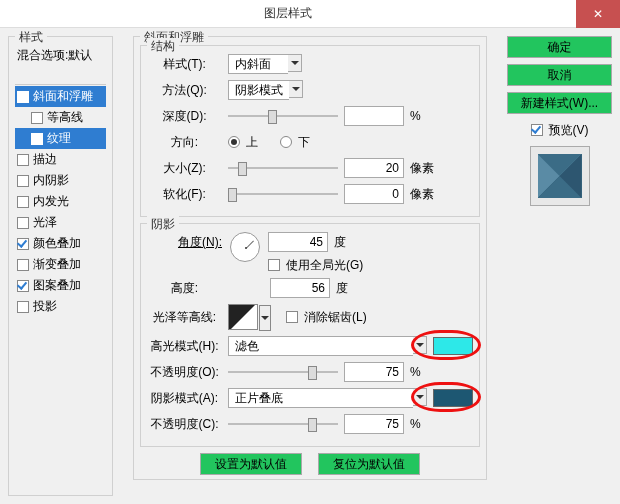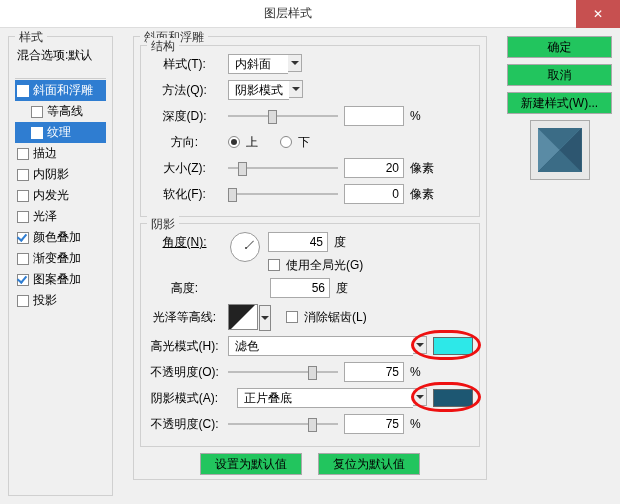--- a/index.html
+++ b/index.html
@@ -59,21 +59,21 @@
     <span>✕</span>
   </div>
 </div>
 
 <div class="content">
 
   <div class="left-col">
     <div class="groupbox" style="height:100%;">
       <span class="legend">样式</span>
       <div class="style-list">
-        <div class="style-item" style="border-bottom:1px solid #ccc;padding-bottom:14px;">
+        <div class="style-item" style="border-bottom:1px solid #ccc;padding-bottom:20px;">
           <span>混合选项:默认</span>
         </div>
         <div id="style-items">
             <div class="style-item selected">
               <span class="cb checked"></span>
               <span>斜面和浮雕</span>
             </div>
             <div class="style-item indent">
               <span class="cb"></span>
               <span>等高线</span>
@@ -179,21 +179,21 @@
             </div>
           <input type="text" class="num" value="0" style="">
           <span>像素</span>
         </div>
       </div>
 
       <div class="groupbox" style="position:relative;">
         <span class="legend">阴影</span>
 
         <div style="display:flex;gap:8px;align-items:flex-start;">
-          <div style="width:75px;text-align:center;padding-top:2px;text-decoration:underline;">角度(N):</div>
+          <div style="width:75px;text-align:right;padding-top:2px;text-decoration:underline;">角度(N):</div>
           <div class="angle-ctrl">
               <div class="needle"></div>
             </div>
           <div style="flex:1;">
             <div class="row" style="margin-bottom:3px;">
               <input type="text" class="num" value="45" style="">
               <span>度</span>
             </div>
             <div class="row" style="margin-bottom:3px;">
               <span class="cb"></span>
@@ -234,21 +234,21 @@
           <div class="slider">
               <div class="track"></div>
               <div class="thumb" style="left:80px;"></div>
             </div>
           <input type="text" class="num" value="75" style="">
           <span>%</span>
         </div>
 
         <div class="row" style="position:relative;">
           <span class="lbl">阴影模式(A):</span>
-          <div class="selwrap" style="flex:1;margin-left:9px;">
+          <div class="selwrap" style="flex:1;">
             <span class="sval" style="flex:1;">正片叠底</span>
               <span class="dd-arrow"></span>
           </div>
           <span class="color-swatch" id="sh-swatch" style="background: rgb(29, 87, 114);"></span>
           <div class="red-ring" style="right:-8px;top:-6px;"></div>
         </div>
 
         <div class="row">
           <span class="lbl">不透明度(C):</span>
           <div class="slider">
@@ -274,18 +274,22 @@
   <div class="right-col">
     <div class="btn">
         <span>确定</span>
       </div>
     <div class="btn">
         <span>取消</span>
       </div>
     <div class="btn">
         <span>新建样式(W)...</span>
       </div>
+    <div class="row" style="justify-content:center;">
+      <span class="cb checked"></span>
+      <span>预览(V)</span>
+    </div>
     <div class="preview-box">
       <div class="preview-inner"></div>
     </div>
   </div>
 
 </div>
 
 </body></html>

